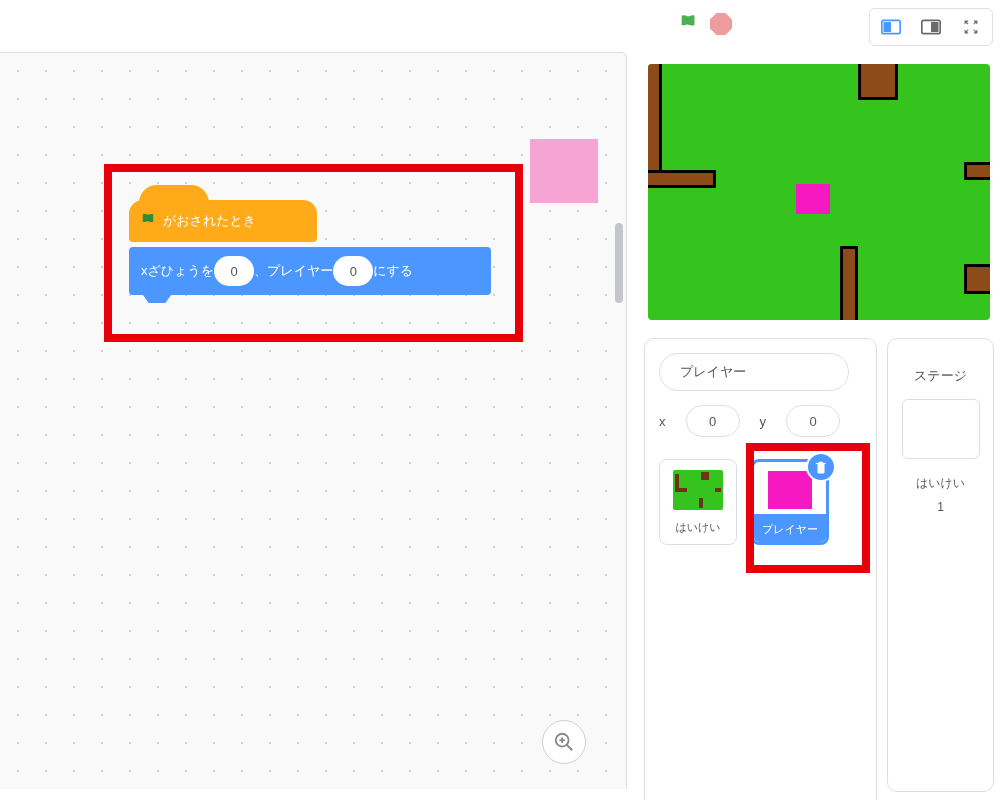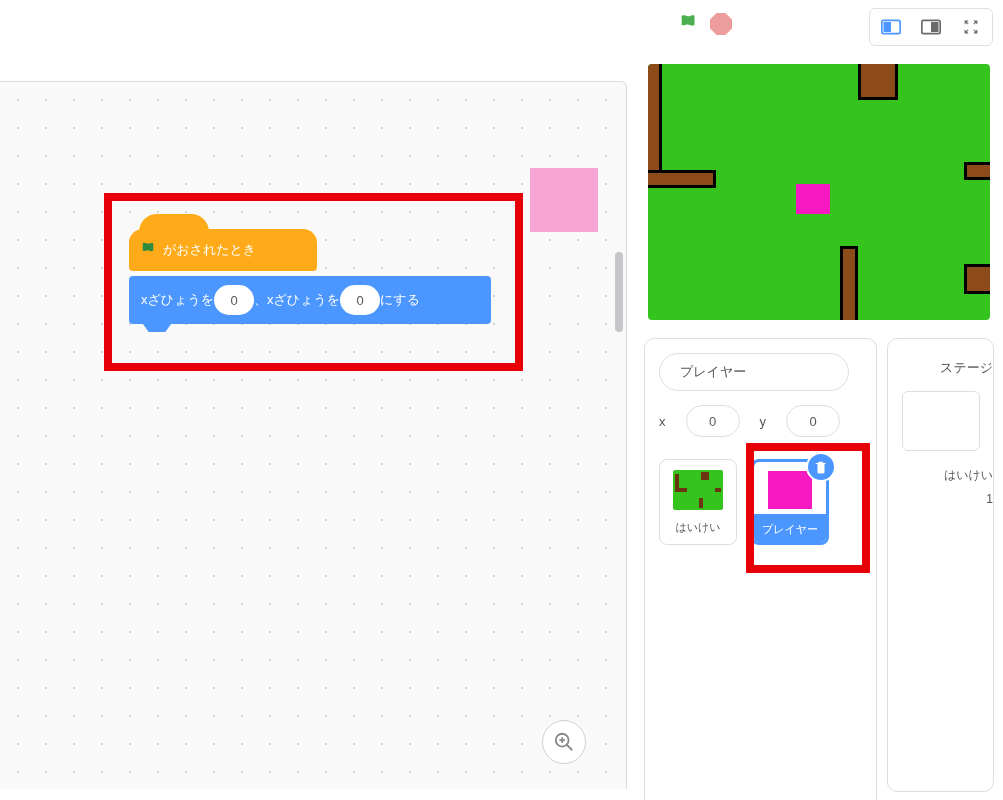--- a/index.html
+++ b/index.html
@@ -18,21 +18,20 @@
   
   .script-area {
     position:absolute; top:52px; left:0; width:627px; bottom:11px;
     background:#f9f9f9;
     background-image: radial-gradient(#cfd3d8 1px, transparent 1px);
     background-size: 28px 28px;
     background-position: 4px 4px;
     border-right:1px solid #dadde0;
     border-top:1px solid #dadde0;
     border-top-right-radius:6px;
-    margin-top:29px;
   }
   .pink-sprite-ghost { position:absolute; top:86px; left:530px; width:68px; height:64px; background:#F5A4D3; }
 
   .red-highlight-1 { position:absolute; top:111px; left:104px; width:419px; height:178px; border:8px solid #E7000A; background:transparent; }
 
   
   .hat-block {
     position:absolute; top:147px; left:129px; width:188px; height:42px;
     background:#FFAB19; border-radius:14px 14px 4px 4px;
     color:#fff; font-size:13px; display:flex; align-items:center; padding-left:10px; gap:6px;
@@ -96,21 +95,21 @@
   .bg-thumb .mw { position:absolute; background:#6b3510; }
 
   .pink-thumb { width:44px; height:38px; background:#F618C1; }
 
   .red-highlight-2 { position:absolute; top:443px; left:746px; width:124px; height:130px; border:8px solid #E7000A; }
 
   
   .stage-panel {
     position:absolute; top:338px; left:887px; width:107px; height:454px;
     background:#fff; border:1px solid #dcdfe2; border-radius:10px;
-    text-align:right; padding-top:20px;
+    text-align:center; padding-top:28px;
   }
   .stage-title { font-size:13px; color:#555; }
   .stage-thumb { margin:14px auto 0; width:78px; height:60px; border:1px solid #dcdfe2; border-radius:6px; background:#fff; }
   .stage-label { margin-top:16px; font-size:12px; color:#555; }
   .stage-count { margin-top:8px; font-size:12px; color:#555; }
 </style>
 </head>
 <body>
 
 <div class="top-bar">
@@ -149,21 +148,21 @@
   <div class="hat-block">
     <svg class="hat-flag" viewBox="0 0 24 24">
         <path d="M5 2v20M5 3c4-2 6 2 10 0 2-1 4 0 4 0v10c-4 2-6-2-10 0-2 1-4 0-4 0z"></path>
       </svg>
     <span class="hat-text">がおされたとき</span>
   </div>
 
   <div class="stack-block">
     <span>xざひょうを</span>
     <span class="num-input">0</span>
-    <span>、xざひょうを</span>
+    <span>、プレイヤー</span>
     <span class="num-input">0</span>
     <span>にする</span>
   </div>
 
   <div class="scrollbar-v"></div>
 
   <div class="zoom-ctrl">
     <svg width="22" height="22" viewBox="0 0 24 24" fill="none" stroke="currentColor" stroke-width="2">
         <circle cx="10" cy="10" r="7"></circle>
         <line x1="15" y1="15" x2="21" y2="21"></line>

